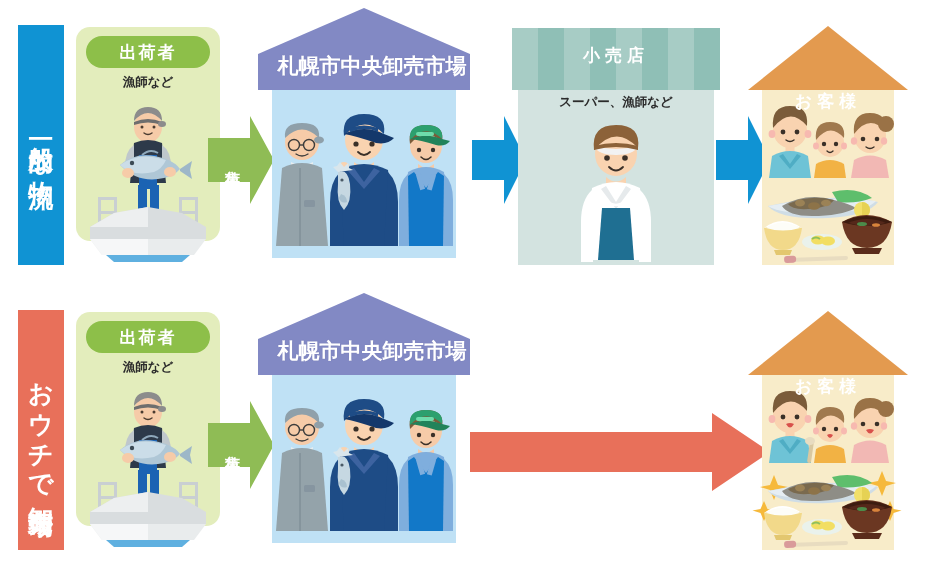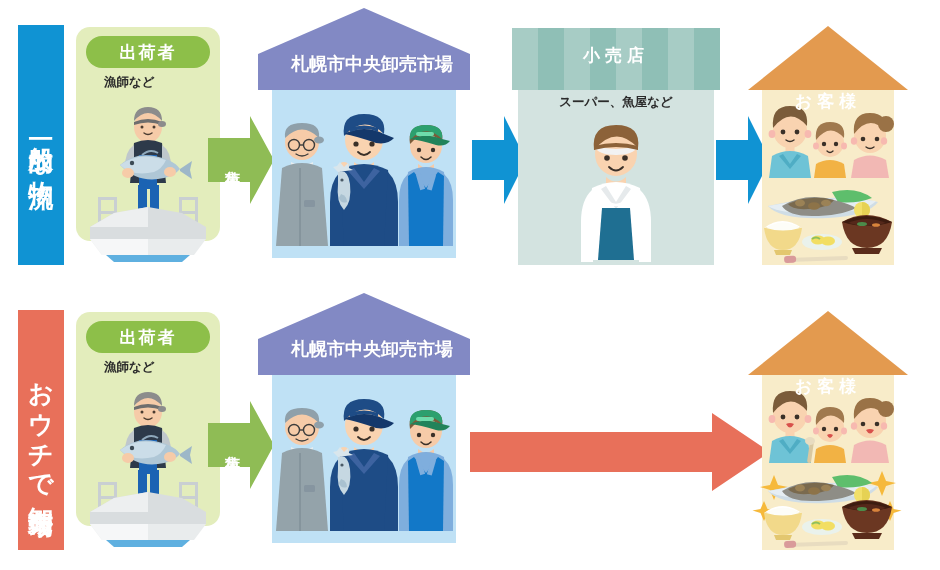--- a/index.html
+++ b/index.html
@@ -65,25 +65,24 @@
     font-weight: bold;
     letter-spacing: 2px;
     display: flex;
     align-items: center;
     justify-content: center;
   }
   .shipper-sub {
     position: absolute;
     left: 0; top: 47px;
     width: 144px;
-    text-align: left;
+    text-align: center;
     font-size: 12.5px;
     color: #2b2b2b;
     font-weight: bold;
-    padding-left: 28px;
   }
   .shipper-art { position: absolute; left: 8px; top: 66px; }
 
   
   .green-arrow {
     position: absolute;
     left: 208px;
     top: 112px;
     width: 66px;
     height: 96px;
@@ -111,21 +110,21 @@
     top: 8px;
     width: 212px;
     height: 256px;
   }
   .market-title {
     position: absolute;
     left: 0; top: 44px;
     width: 228px;
     text-align: center;
     color: #ffffff;
-    font-size: 18px;
+    font-size: 21px;
     font-weight: bold;
     letter-spacing: 0px;
     z-index: 3;
     text-shadow: 0 0 1px rgba(90,90,150,.4);
   }
   .market-art { position: absolute; left: 0; top: 96px; z-index: 2; }
 
   
   .blue-arrow { position: absolute; }
   #blue-arrow-1 { left: 472px; top: 112px; width: 54px; height: 96px; }
@@ -337,21 +336,21 @@
       <div class="retail-awning">
         <svg width="208" height="62" viewBox="0 0 208 62">
           <rect x="0" y="0" width="208" height="62" fill="#8FBFB6"></rect>
           <rect x="0" y="0" width="26" height="62" fill="#A7CCC5"></rect>
           <rect x="52" y="0" width="26" height="62" fill="#A7CCC5"></rect>
           <rect x="104" y="0" width="26" height="62" fill="#A7CCC5"></rect>
           <rect x="156" y="0" width="26" height="62" fill="#A7CCC5"></rect>
         </svg>
       </div>
       <div class="retail-title">小売店</div>
-      <div class="retail-sub">スーパー、魚屋など</div>
+      <div class="retail-sub">スーパー、漁師など</div>
       <div class="retail-art">
         <svg width="160" height="148" viewBox="0 0 160 148">
           <ellipse cx="80" cy="38" rx="21" ry="22" fill="#F9D3B0"></ellipse>
           <path d="M58 34 q22 -26 44 -2 q3 -23 -22 -23 q-25 0 -22 25z" fill="#8C6239"></path>
           <path d="M58 30 q22 6 44 0 q-4 9 -22 9 q-18 0 -22 -9z" fill="#F2F2F2"></path>
           <path d="M58 30 q22 -6 44 0 l0 4 q-22 -6 -44 0z" fill="#8C6239"></path>
           <circle cx="71" cy="42" r="2.8" fill="#3a3028"></circle>
           <circle cx="89" cy="42" r="2.8" fill="#3a3028"></circle>
           <path d="M73 51 q7 7 14 0" stroke="#3a3028" stroke-width="1.8" fill="none" stroke-linecap="round"></path>
           <path d="M70 61 q10 9 20 0 l0 10 q-10 8 -20 0z" fill="#F9D3B0"></path>

